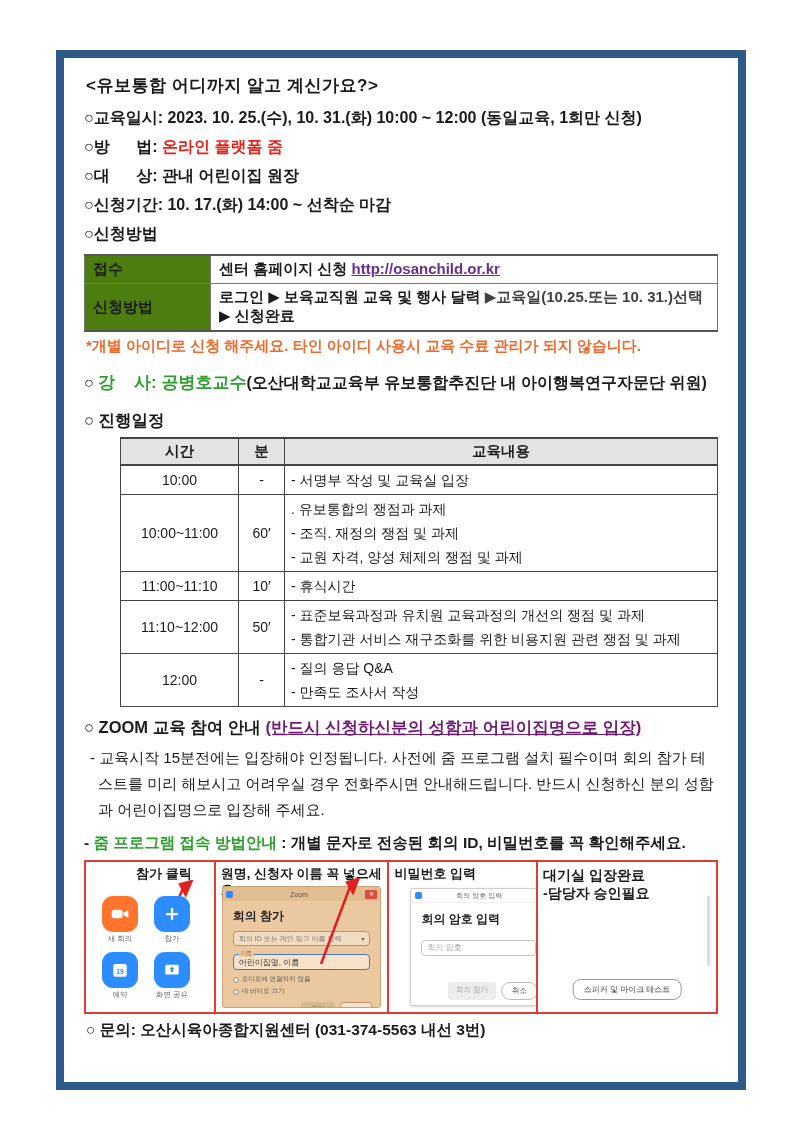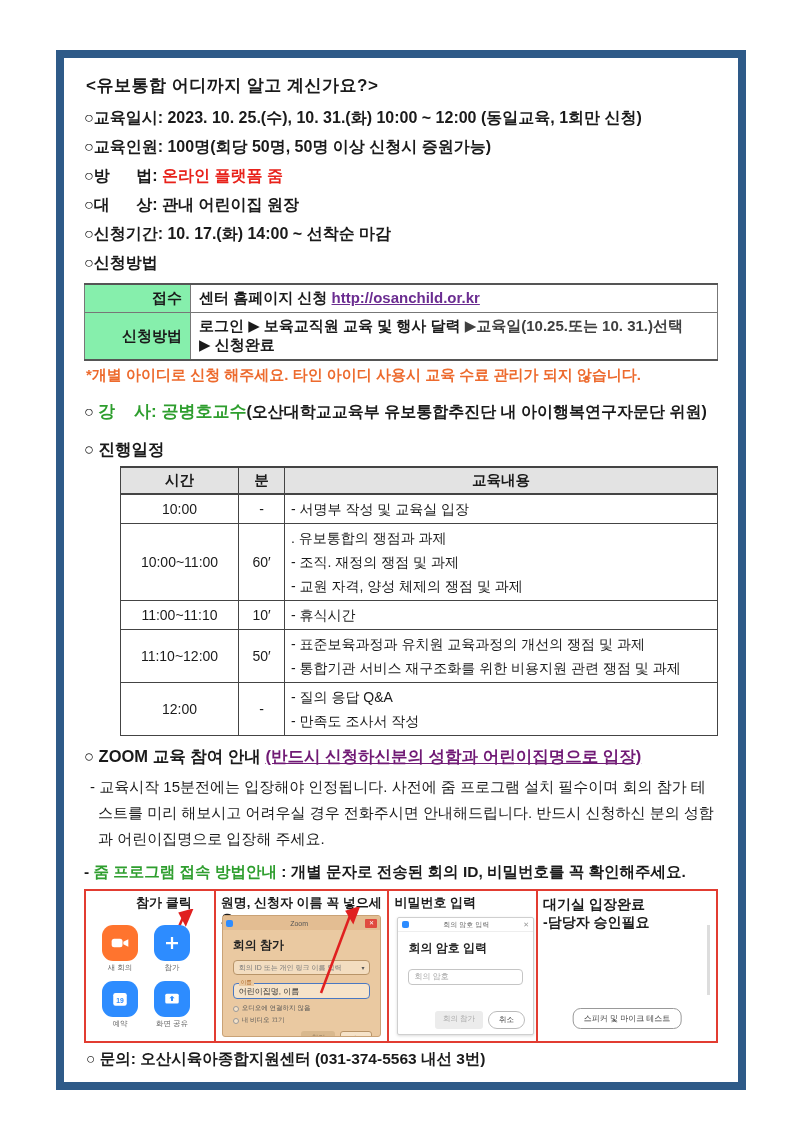--- a/index.html
+++ b/index.html
@@ -11,21 +11,21 @@
 
   .subtitle { font-size:17px; font-weight:bold; letter-spacing:0.5px; margin:2px 0 6px 2px; }
   .main-title { font-size:26px; font-weight:bold; text-align:center; letter-spacing:1px; margin-bottom:10px; }
 
   .info-line { font-size:16px; font-weight:bold; line-height:29px; white-space:pre-wrap; }
   .info-line .red { color:#e8211a; }
 
   .apply-table { width:100%; border-collapse:collapse; margin-top:6px;
     border-top:2px solid #555; border-bottom:2px solid #555; }
   .apply-table td { border:1px solid #777; font-size:15px; font-weight:bold; padding:4px 8px; }
-  .apply-table td.lbl { background:#86efac; width:106px; text-align:right; }
+  .apply-table td.lbl { background:#4d7c0f; width:126px; text-align:left; }
   .apply-table a.site-link { color:#6b2d91; text-decoration:underline; font-weight:bold; }
   .apply-table .red { color:#404040; }
   .note { color:#ed6a2d; font-size:15px; font-weight:bold; margin:5px 0 8px 2px; }
 
   .instructor { font-size:16px; font-weight:bold; line-height:38px; margin-bottom:8px; }
   .instructor .green { color:#2e9e2e; font-size:17px; }
 
   .sched-title { font-size:16.5px; font-weight:bold; margin-bottom:5px; }
   .sched { border-collapse:collapse; margin-left:36px; width:calc(100% - 36px); margin-bottom:10px; }
   .sched th { background:#e3e3e3; border:1px solid #444; border-top:2px solid #444;
@@ -77,21 +77,21 @@
   .zdlg2 .nfield .flabel { position:absolute; top:-5px; left:5px; font-size:5.5px;
     color:#b06a2a; background:#eac9a1; padding:0 2px; }
   .zdlg2 .chk { display:flex; align-items:center; font-size:6.5px; color:#555; margin:3px 0 0 10px; }
   .zdlg2 .chk .cb { width:6px; height:6px; border:1px solid #999; border-radius:50%;
     margin-right:3px; background:#f6e3c9; }
   .zdlg2 .btns { display:flex; justify-content:flex-end; margin:6px 8px 0 0; gap:5px; }
   .zdlg2 .btns .b1 { background:#d8b88e; color:#8a7355; font-size:7px; padding:2px 10px; border-radius:3px; }
   .zdlg2 .btns .b2 { background:#f6e3c9; border:1px solid #b89468; color:#444;
     font-size:7px; padding:2px 8px; border-radius:3px; }
 
-  .zdlg3 { position:absolute; left:8px; top:26px; width:calc(100% - 10px); height:118px;
+  .zdlg3 { position:absolute; left:21px; top:26px; width:calc(100% - 10px); height:118px;
     background:#fff; border:1px solid #cfcfcf; box-shadow:0 1px 3px rgba(0,0,0,0.15);
     border-radius:2px; overflow:hidden; }
   .zdlg3 .tb { height:14px; display:flex; align-items:center; padding:0 4px;
     border-bottom:1px solid #eee; font-size:7px; color:#666; }
   .zdlg3 .tb .ic { width:7px; height:7px; background:#2d8cff; border-radius:2px; }
   .zdlg3 .tb .ttl { flex:1; text-align:center; }
   .zdlg3 .tb .x { font-size:7px; color:#999; }
   .zdlg3 .hd { font-size:12px; font-weight:bold; color:#222; margin:8px 0 8px 10px; }
   .zdlg3 input { width:calc(100% - 20px); margin:0 10px; height:16px;
     border:1px solid #c5c5c5; border-radius:4px; font-size:8px; padding:0 5px;
@@ -114,21 +114,20 @@
 </style>
 </head>
 <body>
 
 <div class="page">
   <div class="frame">
 
     <div class="subtitle">&lt;유보통합 어디까지 알고 계신가요?&gt;</div>
 
     <div class="info-line"><span>○교육일시: </span><span>2023. 10. 25.(수), 10. 31.(화) 10:00 ~ 12:00 (동일교육, 1회만 신청)</span></div>
-    <div class="info-line"><span>○교육인원: </span><span>100명(회당 50명, 50명 이상 신청시 증원가능)</span></div>
     <div class="info-line"><span>○방&nbsp;&nbsp;&nbsp;&nbsp;&nbsp;&nbsp;법: </span><span class="red">온라인 플랫폼 줌</span></div>
     <div class="info-line"><span>○대&nbsp;&nbsp;&nbsp;&nbsp;&nbsp;&nbsp;상: </span><span>관내 어린이집 원장</span></div>
     <div class="info-line"><span>○신청기간: </span><span>10. 17.(화) 14:00 ~ 선착순 마감</span></div>
     <div class="info-line"><span>○신청방법</span></div>
 
     <table class="apply-table">
       <tbody>
           <tr>
         <td class="lbl">접수</td>
         <td>

